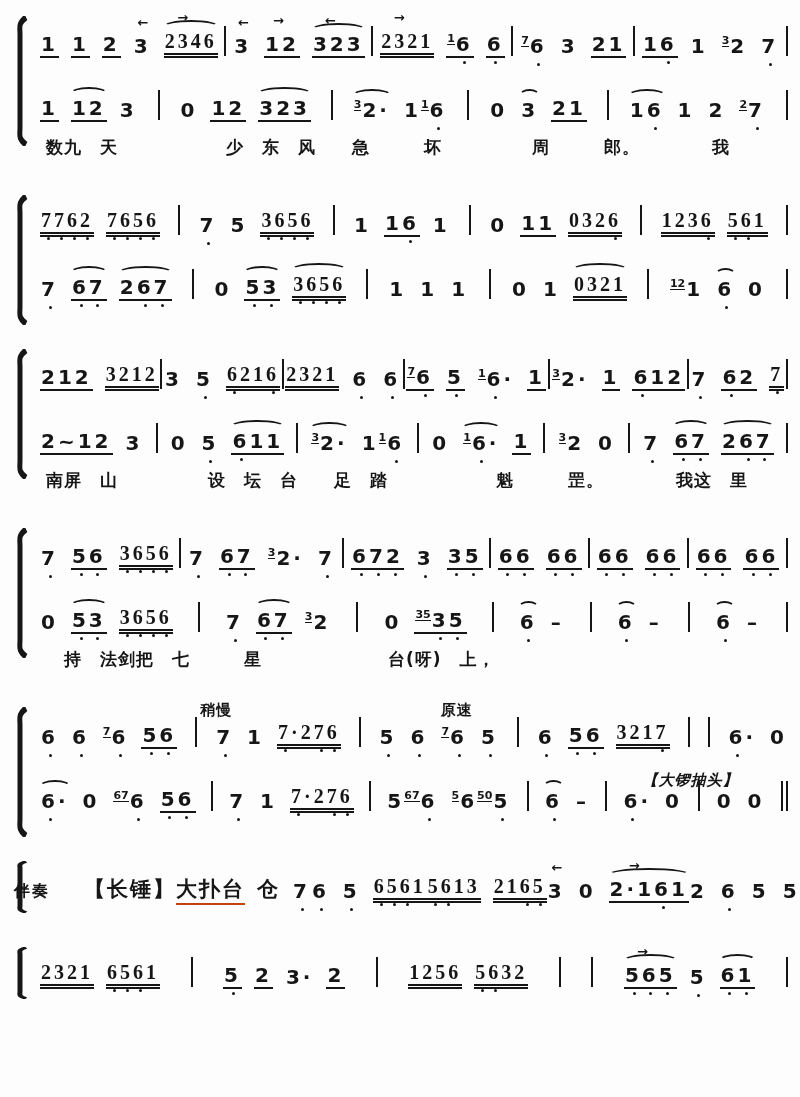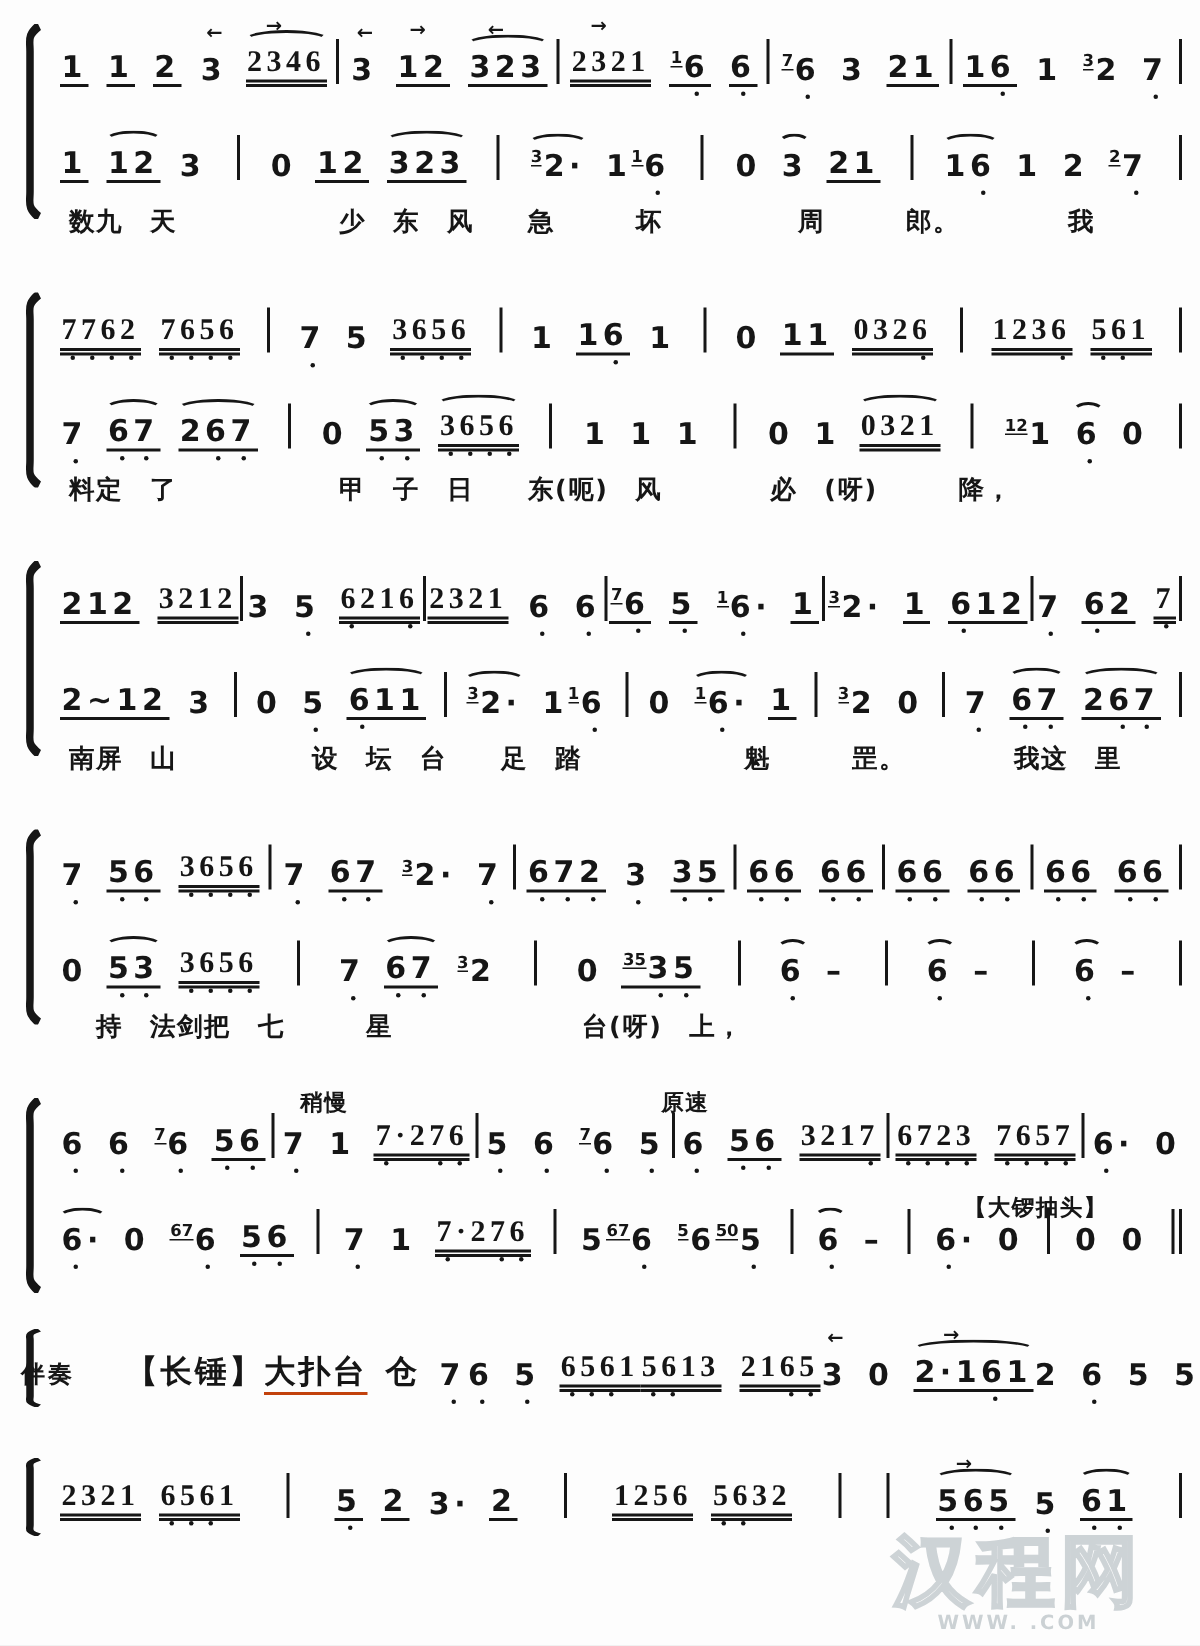--- a/index.html
+++ b/index.html
@@ -186,21 +186,20 @@
             <span class="grp"><i class="arc"></i><span class="seq u2"><span class="nt">0</span><span class="nt">3</span><span class="nt">2</span><span class="nt">1</span></span></span>
           </span>
           <span class="bar"></span>
           <span class="meas">
             <span class="grp"><span class="seq"><span class="grace">12</span><span class="nt">1</span></span></span>
             <span class="grp"><i class="arc"></i><span class="seq"><span class="nt">6<i class="db"></i></span></span></span>
             <span class="grp"><span class="seq"><span class="nt">0</span></span></span>
           </span>
           <span class="bar"></span>
         </div>
-        <div class="lyrics">料定　了　　　　　　甲　子　日　　东(呃)　风　　　　必　(呀)　　　降，</div>
       </div>
       <div class="system duet">
         <span class="bracket"><svg viewBox="0 0 14 100" preserveAspectRatio="none" width="14" height="130">
             <path d="M12,1 C4,6 6,8 6,14 L6,86 C6,92 4,94 12,99" fill="none" stroke="#161616" stroke-width="5"></path>
           </svg></span>
         <div class="nline">
           <span class="meas">
             <span class="grp"><span class="seq u1"><span class="nt">2</span><span class="nt">1</span><span class="nt">2</span></span></span>
             <span class="grp"><span class="seq u2"><span class="nt">3</span><span class="nt">2</span><span class="nt">1</span><span class="nt">2</span></span></span>
           </span>
@@ -349,21 +348,21 @@
           <span class="bar"></span>
         </div>
         <div class="lyrics">　持　法剑把　七　　　星　　　　　　　台(呀)　上，</div>
       </div>
       <div class="system duet">
         <span class="bracket"><svg viewBox="0 0 14 100" preserveAspectRatio="none" width="14" height="130">
             <path d="M12,1 C4,6 6,8 6,14 L6,86 C6,92 4,94 12,99" fill="none" stroke="#161616" stroke-width="5"></path>
           </svg></span>
         <span class="mark" style="left: 24%; top: 0px;">稍慢</span>
         <span class="mark" style="left: 55%; top: 0px;">原速</span>
-        <span class="mark" style="left: 81%; top: 70px;">【大锣抽头】</span>
+        <span class="mark" style="left: 81%; top: 70px; font-style: italic;">【大锣抽头】</span>
         <div class="nline">
           <span class="meas">
             <span class="grp"><span class="seq"><span class="nt">6<i class="db"></i></span></span></span>
             <span class="grp"><span class="seq"><span class="nt">6<i class="db"></i></span></span></span>
             <span class="grp"><span class="seq"><span class="grace">7</span><span class="nt">6<i class="db"></i></span></span></span>
             <span class="grp"><span class="seq u1"><span class="nt">5<i class="db"></i></span><span class="nt">6<i class="db"></i></span></span></span>
           </span>
           <span class="bar"></span>
           <span class="meas">
             <span class="grp"><span class="seq"><span class="nt">7<i class="db"></i></span></span></span>
@@ -377,24 +376,20 @@
             <span class="grp"><span class="seq"><span class="grace">7</span><span class="nt">6<i class="db"></i></span></span></span>
             <span class="grp"><span class="seq"><span class="nt">5<i class="db"></i></span></span></span>
           </span>
           <span class="bar"></span>
           <span class="meas">
             <span class="grp"><span class="seq"><span class="nt">6<i class="db"></i></span></span></span>
             <span class="grp"><span class="seq u1"><span class="nt">5<i class="db"></i></span><span class="nt">6<i class="db"></i></span></span></span>
             <span class="grp"><span class="seq u2"><span class="nt">3</span><span class="nt">2</span><span class="nt">1</span><span class="nt">7<i class="db"></i></span></span></span>
           </span>
           <span class="bar"></span>
-          <span class="meas">
-            <span class="grp"><span class="seq u2"><span class="nt">6<i class="db"></i></span><span class="nt">7<i class="db"></i></span><span class="nt">2<i class="db"></i></span><span class="nt">3<i class="db"></i></span></span></span>
-            <span class="grp"><span class="seq u2"><span class="nt">7<i class="db"></i></span><span class="nt">6<i class="db"></i></span><span class="nt">5<i class="db"></i></span><span class="nt">7<i class="db"></i></span></span></span>
-          </span>
           <span class="bar"></span>
           <span class="meas">
             <span class="grp"><span class="seq"><span class="nt">6<i class="db"></i></span><span class="nt">·</span></span></span>
             <span class="grp"><span class="seq"><span class="nt">0</span></span></span>
           </span>
         </div>
         <div class="nline">
           <span class="meas">
             <span class="grp"><i class="arc"></i><span class="seq"><span class="nt">6<i class="db"></i></span><span class="nt">·</span></span></span>
             <span class="grp"><span class="seq"><span class="nt">0</span></span></span>
@@ -500,17 +495,13 @@
           <span class="bar"></span>
           <span class="meas">
             <span class="grp"><i class="arc"></i><i class="arr">→</i><span class="seq u1"><span class="nt">5<i class="db"></i></span><span class="nt">6<i class="db"></i></span><span class="nt">5<i class="db"></i></span></span></span>
             <span class="grp"><span class="seq"><span class="nt">5<i class="db"></i></span></span></span>
             <span class="grp"><i class="arc"></i><span class="seq u1"><span class="nt">6<i class="db"></i></span><span class="nt">1<i class="db"></i></span></span></span>
           </span>
           <span class="bar"></span>
         </div>
       </div>
     </div>
-  <div class="wm">
-    <span class="wm-logo">汉程网</span>
-    <span class="wm-url">WWW.    .COM</span>
-  </div>
 </div>
 
 </body></html>

